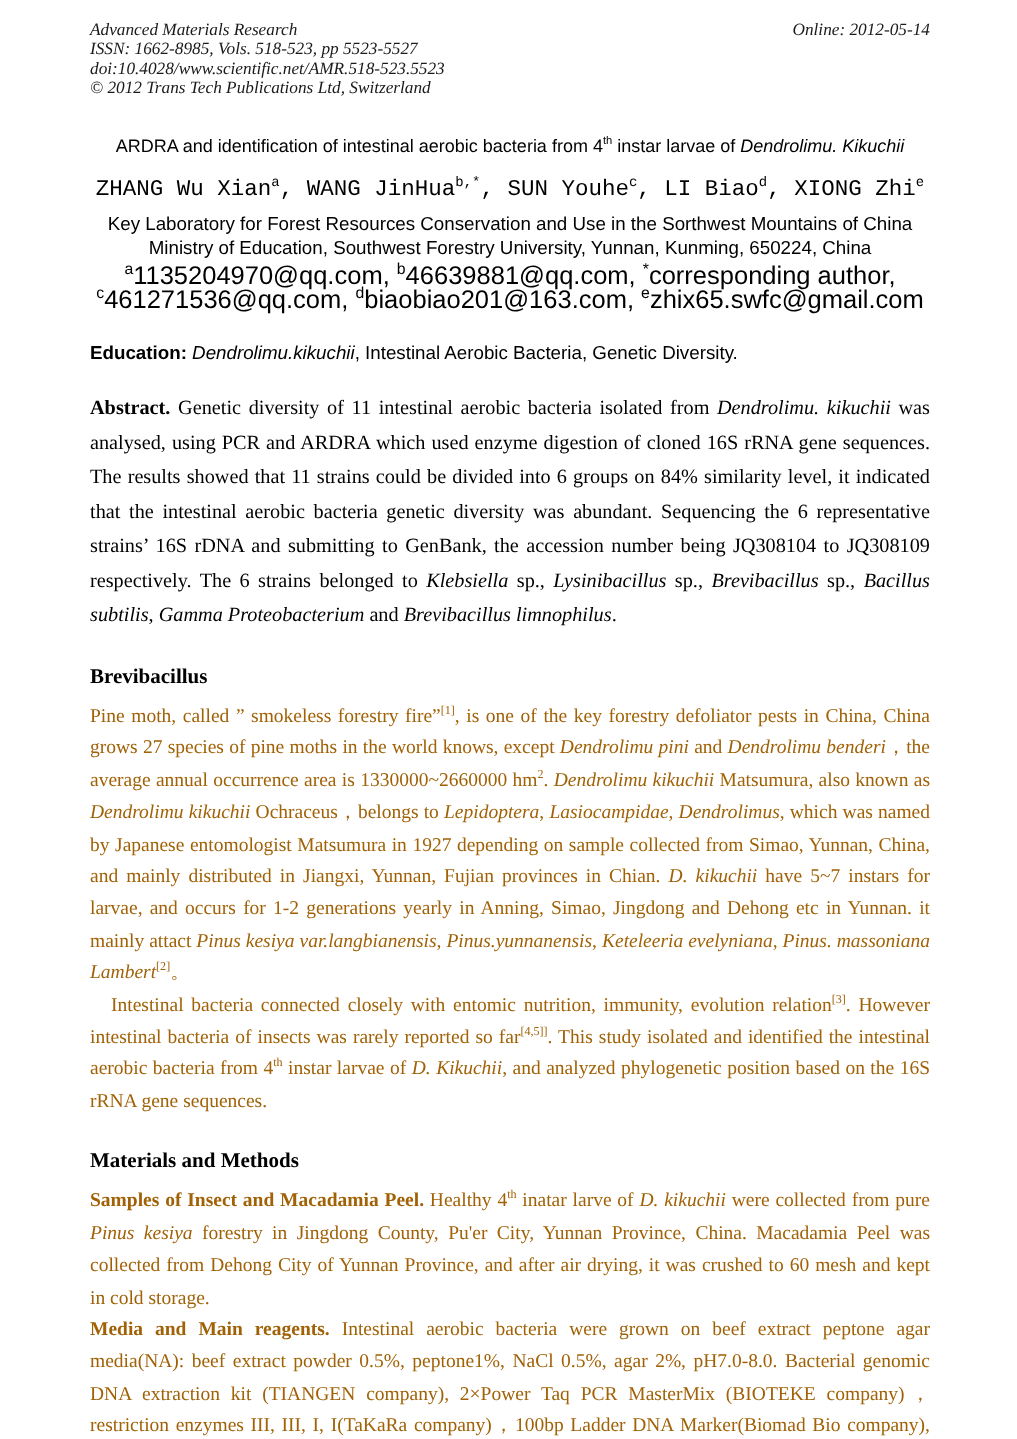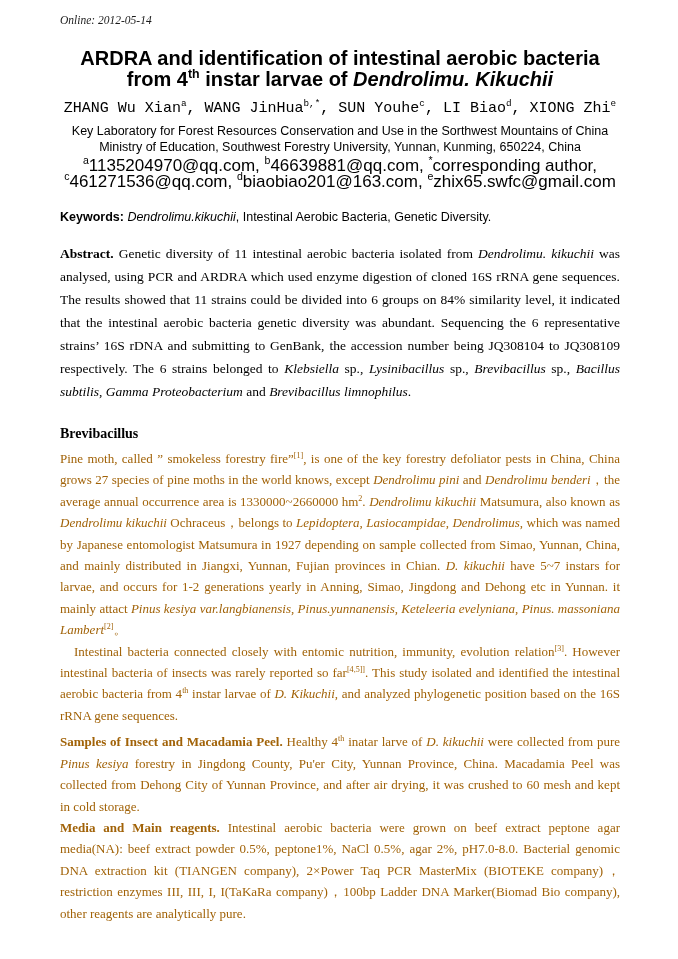--- a/index.html
+++ b/index.html
@@ -29,22 +29,22 @@
     line-height: 13px;
     color: #1a1a1a;
   }
   .runhead .left div { white-space: nowrap; }
   .runhead .right { white-space: nowrap; }
   
   .title {
     margin-top: 21px;
     text-align: center;
     font-family: "Liberation Sans", sans-serif;
-    font-weight: bold;
-    font-size: 20px;
+    font-weight: normal;
+    font-size: 12px;
     line-height: 21px;
     color: #000;
   }
   .authors {
     margin-top: 9px;
     text-align: center;
     font-family: Liberation Mono, monospace;
     font-size: 15px;
     line-height: 19px;
     color: #000;
@@ -103,44 +103,51 @@
   p.body.indent { text-indent: 14px; margin-top: 0; }
   p.body.flush  { margin-top: 0; }
   sup { font-size: 0.62em; line-height: 0; }
 </style>
 </head>
 <body>
 
 <div class="page">
 
   <div class="runhead">
+    <div class="left">
+      <div>Advanced Materials Research</div>
+      <div>ISSN: 1662-8985, Vols. 518-523, pp 5523-5527</div>
+      <div>doi:10.4028/www.scientific.net/AMR.518-523.5523</div>
+      <div>© 2012 Trans Tech Publications Ltd, Switzerland</div>
+    </div>
     <div class="right">Online: 2012-05-14</div>
   </div>
 
   <div class="title">ARDRA and identification of intestinal aerobic bacteria from 4<sup>th</sup> instar larvae of <i>Dendrolimu. Kikuchii</i></div>
 
   <div class="authors">ZHANG Wu Xian<sup>a</sup>, WANG JinHua<sup>b,*</sup>, SUN Youhe<sup>c</sup>, LI Biao<sup>d</sup>, XIONG Zhi<sup>e</sup></div>
 
   <div class="affil">
     <div>Key Laboratory for Forest Resources Conservation and Use in the Sorthwest Mountains of China</div>
     <div>Ministry of Education, Southwest Forestry University, Yunnan, Kunming, 650224, China</div>
   </div>
 
   <div class="emails"><sup>a</sup>1135204970@qq.com, <sup>b</sup>46639881@qq.com, <sup>*</sup>corresponding author, <sup>c</sup>461271536@qq.com, <sup>d</sup>biaobiao201@163.com, <sup>e</sup>zhix65.swfc@gmail.com</div>
 
   <div class="keywords">
-    <span class="kw-label">Keywords:</span>
+    <span class="kw-label">Education:</span>
     <span><i>Dendrolimu.kikuchii</i>, Intestinal Aerobic Bacteria, Genetic Diversity.</span>
   </div>
 
   <p class="abs">
     <span class="abs-label">Abstract.</span>
     <span>Genetic diversity of 11 intestinal aerobic bacteria isolated from <i>Dendrolimu. kikuchii</i> was analysed, using PCR and ARDRA which used enzyme digestion of cloned 16S rRNA gene sequences. The results showed that 11 strains could be divided into 6 groups on 84% similarity level, it indicated that the intestinal aerobic bacteria genetic diversity was abundant. Sequencing the 6 representative strains’ 16S rDNA and submitting to GenBank, the accession number being JQ308104 to JQ308109 respectively. The 6 strains belonged to <i>Klebsiella</i> sp., <i>Lysinibacillus</i> sp., <i>Brevibacillus</i> sp., <i>Bacillus subtilis</i>, <i>Gamma Proteobacterium</i> and <i>Brevibacillus limnophilus</i>.</span>
   </p>
 
   <div class="sec-head">Brevibacillus</div>
   <p class="body">Pine moth, called ” smokeless forestry fire”<sup>[1]</sup>, is one of the key forestry defoliator pests in China, China grows 27 species of pine moths in the world knows, except <i>Dendrolimu pini</i> and <i>Dendrolimu benderi</i>，the average annual occurrence area is 1330000~2660000 hm<sup>2</sup>. <i>Dendrolimu kikuchii</i> Matsumura, also known as <i>Dendrolimu kikuchii</i> Ochraceus，belongs to <i>Lepidoptera</i>, <i>Lasiocampidae</i>, <i>Dendrolimus</i>, which was named by Japanese entomologist Matsumura in 1927 depending on sample collected from Simao, Yunnan, China, and mainly distributed in Jiangxi, Yunnan, Fujian provinces in Chian. <i>D. kikuchii</i> have 5~7 instars for larvae, and occurs for 1-2 generations yearly in Anning, Simao, Jingdong and Dehong etc in Yunnan. it mainly attact <i>Pinus kesiya var.langbianensis</i>, <i>Pinus.yunnanensis</i>, <i>Keteleeria evelyniana</i>, <i>Pinus. massoniana Lambert</i><sup>[2]</sup>。</p>
   <p class="body indent">Intestinal bacteria connected closely with entomic nutrition, immunity, evolution relation<sup>[3]</sup>. However intestinal bacteria of insects was rarely reported so far<sup>[4,5]]</sup>. This study isolated and identified the intestinal aerobic bacteria from 4<sup>th</sup> instar larvae of <i>D. Kikuchii</i>, and analyzed phylogenetic position based on the 16S rRNA gene sequences.</p>
 
+  <div class="sec-head">Materials and Methods</div>
   <p class="body"><b>Samples of Insect and Macadamia Peel.</b> Healthy 4<sup>th</sup> inatar larve of <i>D. kikuchii</i> were collected from pure <i>Pinus kesiya</i> forestry in Jingdong County, Pu'er City, Yunnan Province, China. Macadamia Peel was collected from Dehong City of Yunnan Province, and after air drying, it was crushed to 60 mesh and kept in cold storage.</p>
   <p class="body flush"><b>Media and Main reagents.</b> Intestinal aerobic bacteria were grown on beef extract peptone agar media(NA): beef extract powder 0.5%, peptone1%, NaCl 0.5%, agar 2%, pH7.0-8.0. Bacterial genomic DNA extraction kit (TIANGEN company), 2×Power Taq PCR MasterMix (BIOTEKE company)，restriction enzymes III, III,  I,  I(TaKaRa company)，100bp Ladder DNA Marker(Biomad Bio company), other reagents are analytically pure.</p>
 
 </div>
 
 </body></html>

